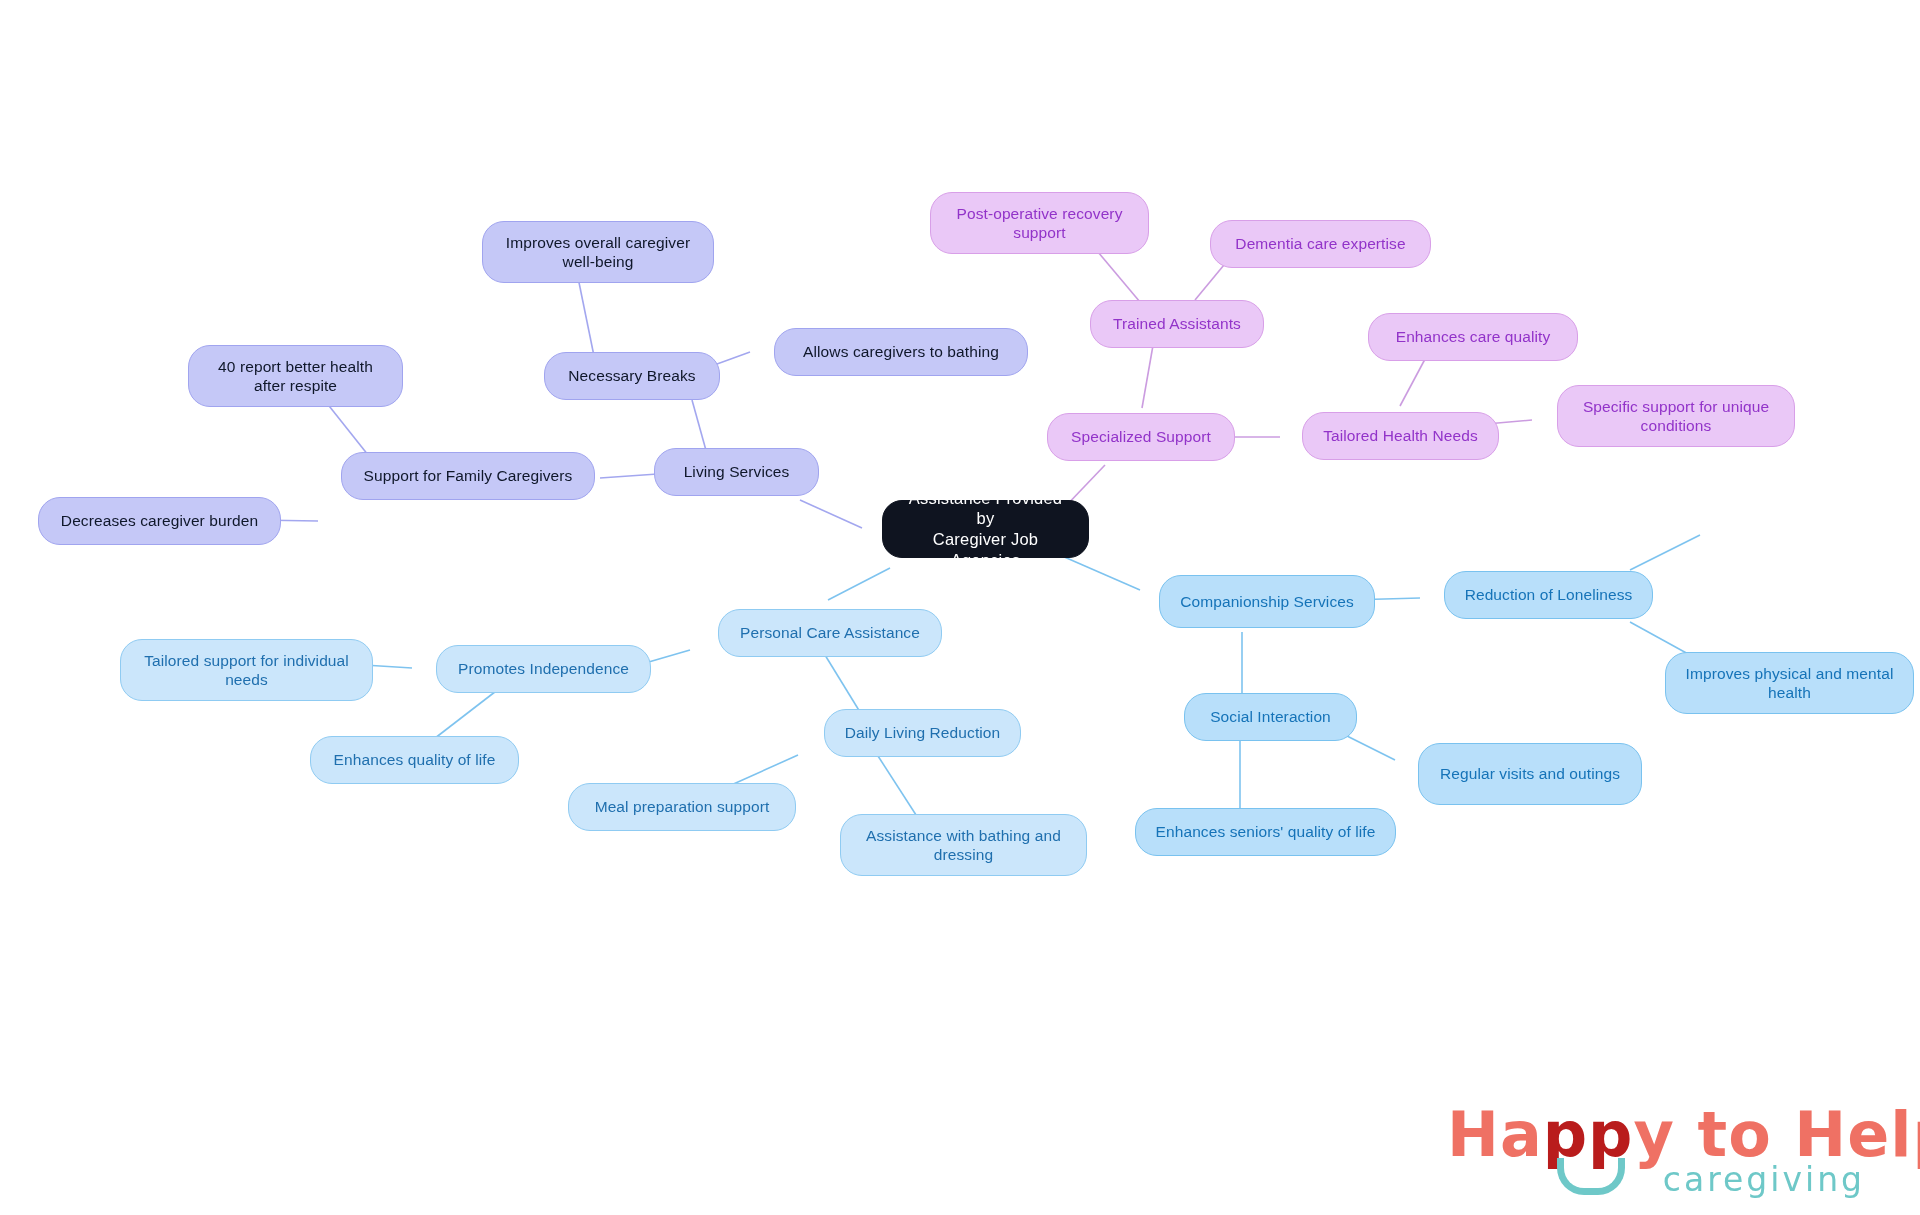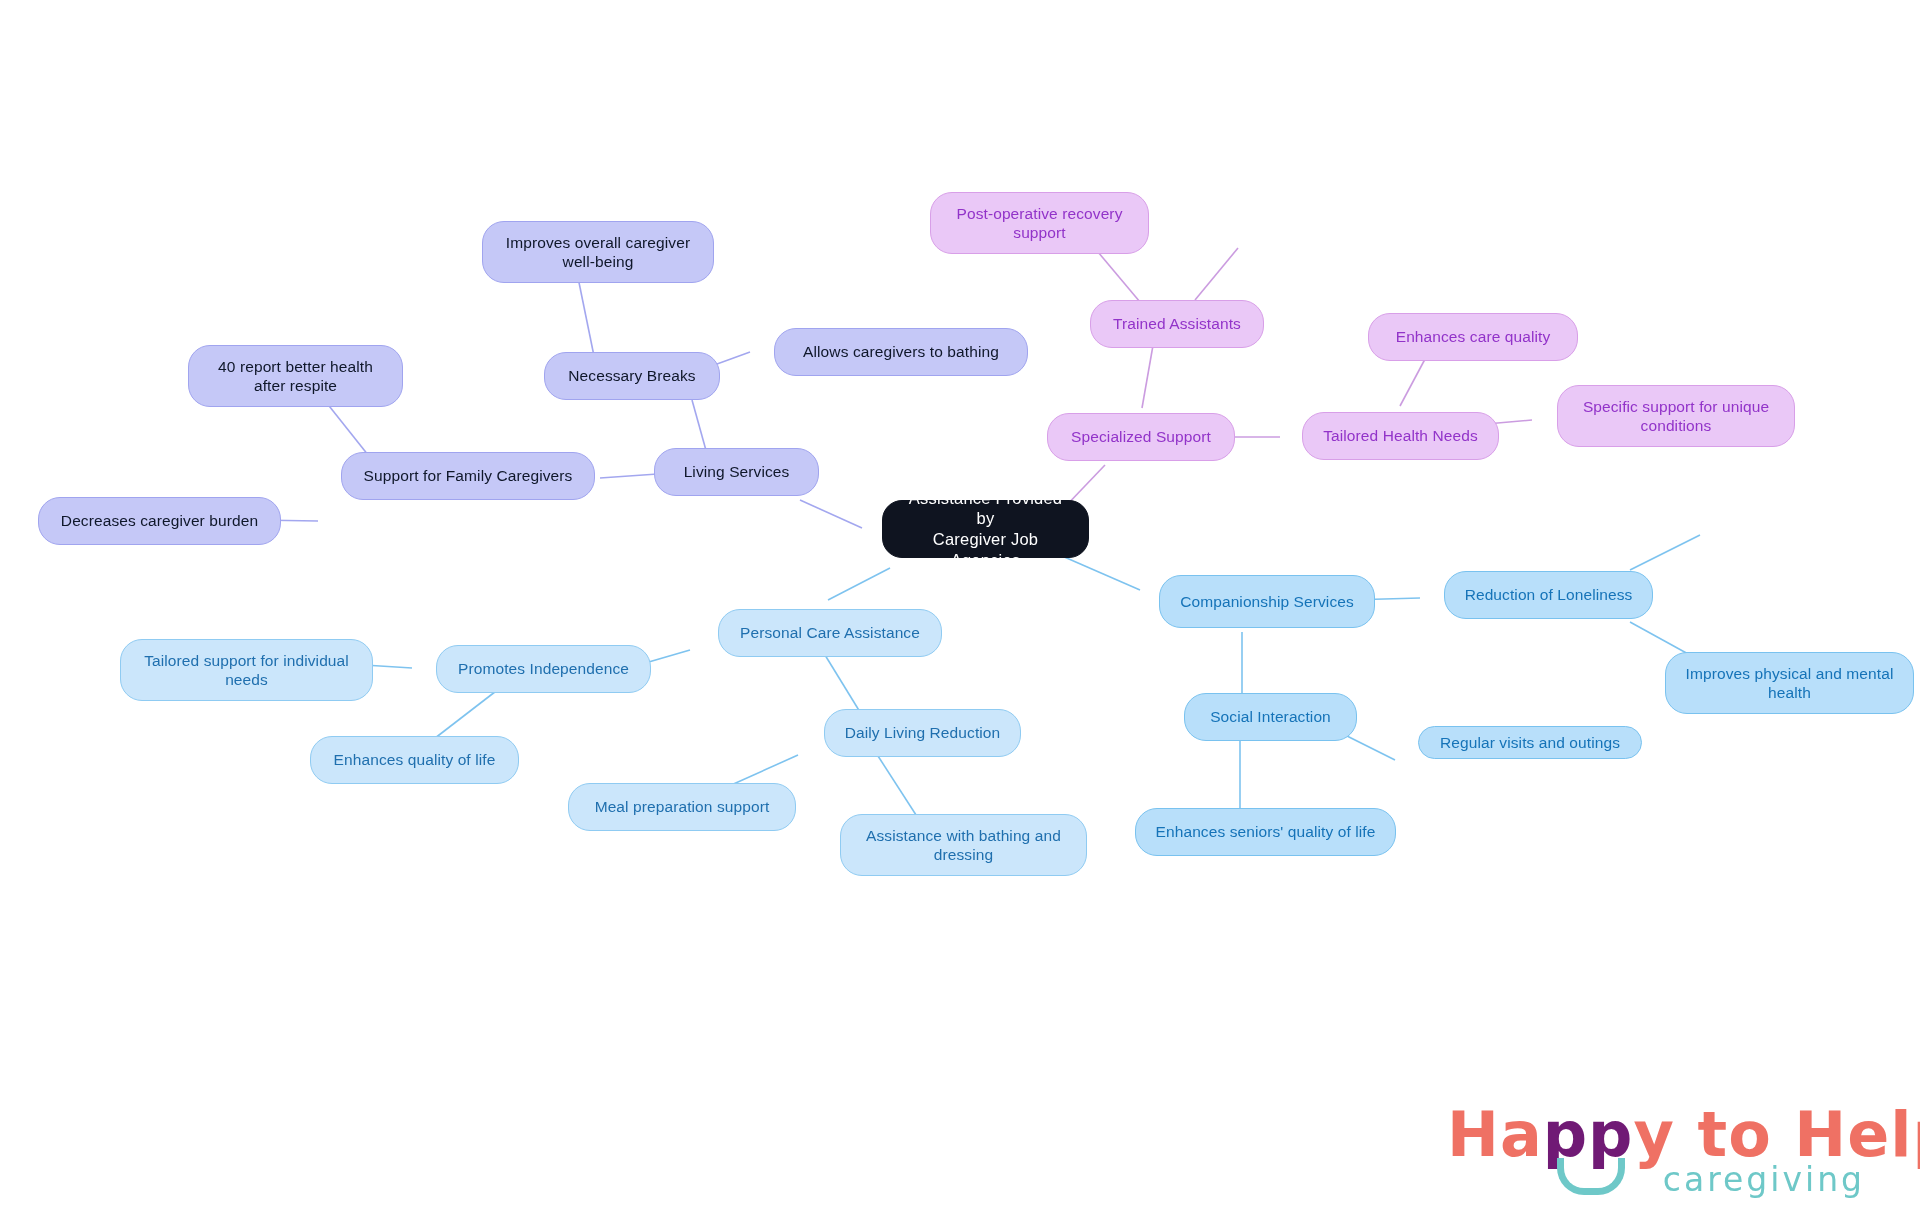--- a/index.html
+++ b/index.html
@@ -92,21 +92,21 @@
     left: 0;
     top: 0;
     font-family: "DejaVu Sans", sans-serif;
     font-size: 62px;
     font-weight: 700;
     letter-spacing: 1px;
     color: #ef7164;
     white-space: pre;
   }
   .logo-pp {
-    color: #701a75;
+    color: #b91c1c;
   }
   .logo-smile {
     position: absolute;
     left: 110px;
     top: 60px;
     width: 54px;
     height: 30px;
     border: 7px solid #6ec8c8;
     border-top: none;
     border-radius: 0 0 27px 27px;
@@ -179,37 +179,38 @@
   <div class="node n-violet" style="left:457px; top:221px; width:232px; height:62px;">Improves overall caregiver well-being</div>
 
   <div class="node n-violet" style="left:749px; top:328px; width:254px; height:48px;">Allows caregivers to bathing</div>
 
   <div class="node n-pink" style="left:1022px; top:413px; width:188px; height:48px;">Specialized Support</div>
 
   <div class="node n-pink" style="left:1065px; top:300px; width:174px; height:48px;">Trained Assistants</div>
 
   <div class="node n-pink" style="left:905px; top:192px; width:219px; height:62px;">Post-operative recovery support</div>
 
+  <div class="node n-pink" style="left:1185px; top:220px; width:221px; height:48px;">Dementia care expertise</div>
 
   <div class="node n-pink" style="left:1277px; top:412px; width:197px; height:48px;">Tailored Health Needs</div>
 
   <div class="node n-pink" style="left:1343px; top:313px; width:210px; height:48px;">Enhances care quality</div>
 
   <div class="node n-pink" style="left:1532px; top:385px; width:238px; height:62px;">Specific support for unique conditions</div>
 
   <div class="node n-blue" style="left:1134px; top:575px; width:216px; height:53px;text-align:right;">Companionship Services</div>
 
   <div class="node n-blue" style="left:1419px; top:571px; width:209px; height:48px;">Reduction of Loneliness</div>
 
 
   <div class="node n-blue" style="left:1640px; top:652px; width:249px; height:62px;">Improves physical and mental health</div>
 
   <div class="node n-blue" style="left:1159px; top:693px; width:173px; height:48px;">Social Interaction</div>
 
-  <div class="node n-blue" style="left:1393px; top:726px; width:224px; height:33px;">Regular visits and outings</div>
+  <div class="node n-blue" style="left:1393px; top:743px; width:224px; height:62px;">Regular visits and outings</div>
 
   <div class="node n-blue" style="left:1110px; top:808px; width:261px; height:48px;">Enhances seniors' quality of life</div>
 
   <div class="node n-blue-pale" style="left:693px; top:609px; width:224px; height:48px;">Personal Care Assistance</div>
 
   <div class="node n-blue-pale" style="left:411px; top:645px; width:215px; height:48px;">Promotes Independence</div>
 
   <div class="node n-blue-pale" style="left:95px; top:639px; width:253px; height:62px;">Tailored support for individual needs</div>
 
   <div class="node n-blue-pale" style="left:285px; top:736px; width:209px; height:48px;">Enhances quality of life</div>

